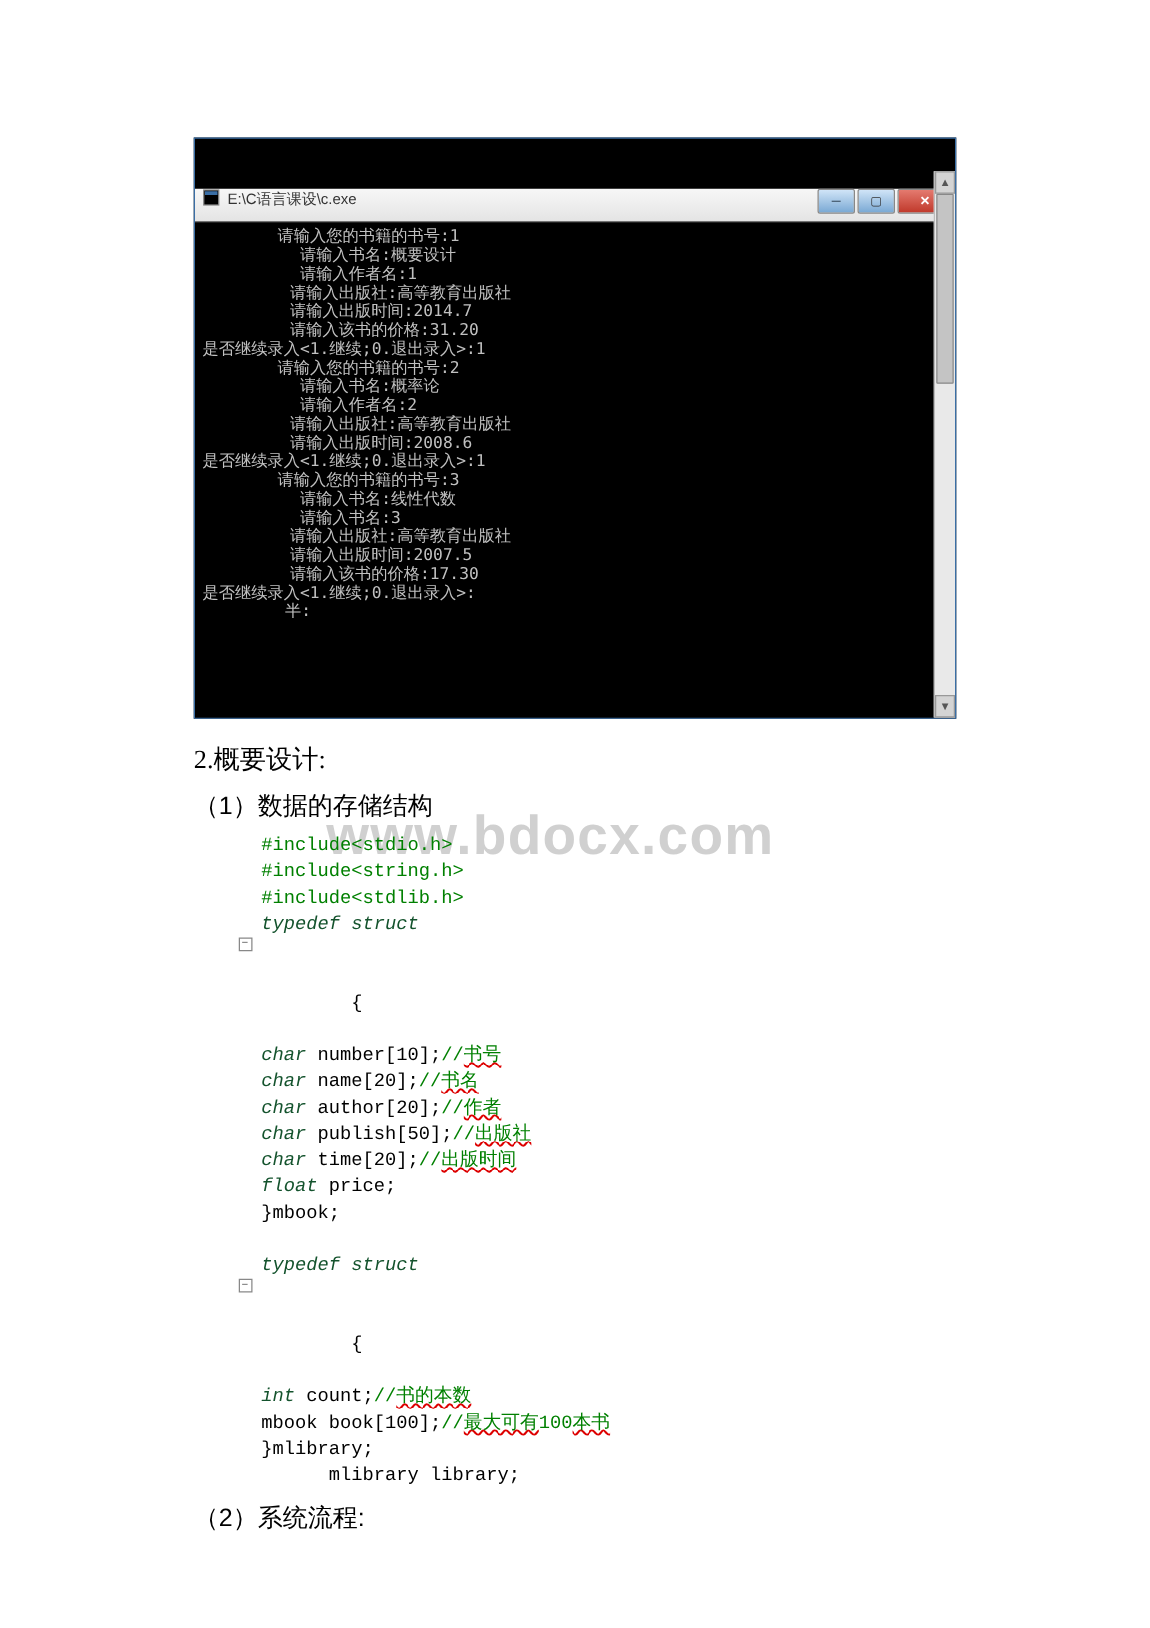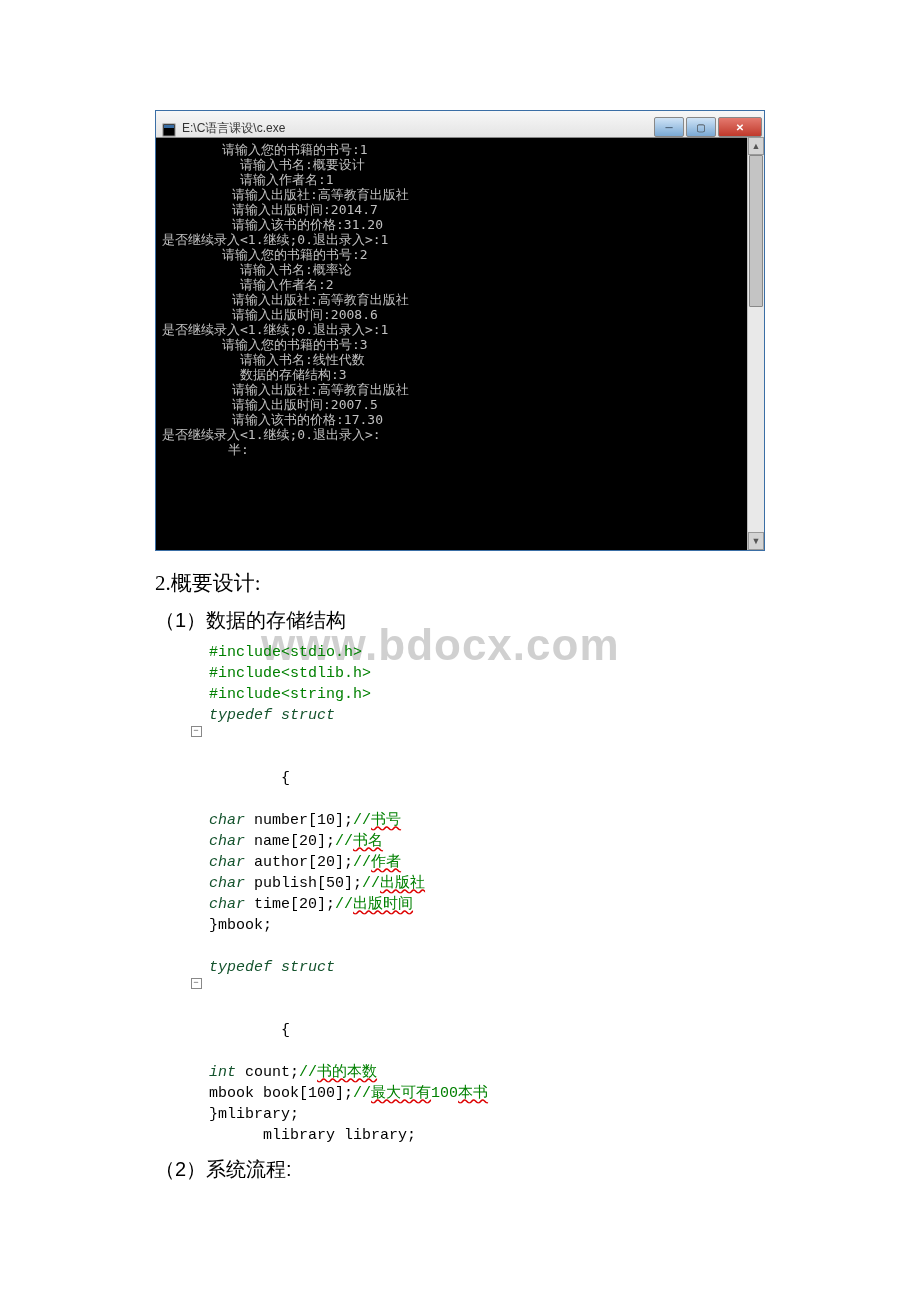--- a/index.html
+++ b/index.html
@@ -14,23 +14,24 @@
   .console-window {
     border: 1px solid #3a6ea5;
     background: #000;
     position: relative;
   }
   .titlebar {
     height: 26px;
     background: linear-gradient(to bottom, #f7f7f7, #e4e4e4);
     border-bottom: 1px solid #888;
     display: flex;
-    align-items: flex-end;
+    align-items: flex-start;
     font-size: 12px;
     color: #333;
+    margin-top: 40px;
   }
   .titlebar-icon {
     width: 14px;
     height: 14px;
     margin: 0 6px;
     display: inline-flex;
     align-items: center;
     justify-content: center;
   }
   .title-text {
@@ -63,21 +64,21 @@
     background: linear-gradient(to bottom, #e47a6f, #c0392b);
     color: #fff;
     font-weight: bold;
   }
   .console-body {
     background: #000;
     color: #c0c0c0;
     font-family: "NSimSun", "SimSun", monospace;
     font-size: 13px;
     line-height: 15px;
-    padding: 4px 6px 20px 6px;
+    padding: 4px 6px 4px 6px;
     position: relative;
     height: 388px;
     overflow: hidden;
   }
   .console-line {
     white-space: pre;
   }
   .indent1 { padding-left: 60px; }
   .indent2 { padding-left: 78px; }
   .indent3 { padding-left: 70px; }
@@ -209,21 +210,21 @@
       <div class="console-line">是否继续录入&lt;1.继续;0.退出录入&gt;:1</div>
       <div class="console-line indent1">请输入您的书籍的书号:2</div>
       <div class="console-line indent2">请输入书名:概率论</div>
       <div class="console-line indent2">请输入作者名:2</div>
       <div class="console-line indent3">请输入出版社:高等教育出版社</div>
       <div class="console-line indent3">请输入出版时间:2008.6</div>
       <div class="console-line"></div>
       <div class="console-line">是否继续录入&lt;1.继续;0.退出录入&gt;:1</div>
       <div class="console-line indent1">请输入您的书籍的书号:3</div>
       <div class="console-line indent2">请输入书名:线性代数</div>
-      <div class="console-line indent2">数据的存储结构:3</div>
+      <div class="console-line indent2">请输入书名:3</div>
       <div class="console-line indent3">请输入出版社:高等教育出版社</div>
       <div class="console-line indent3">请输入出版时间:2007.5</div>
       <div class="console-line indent3">请输入该书的价格:17.30</div>
       <div class="console-line"></div>
       <div class="console-line">是否继续录入&lt;1.继续;0.退出录入&gt;:</div>
       <div class="console-line indent4">半:</div>
     </div>
     <div class="scrollbar">
       <div class="scroll-arrow">▲</div>
       <div class="scroll-thumb"></div>
@@ -233,34 +234,35 @@
 
   <div class="section-heading">2.概要设计:</div>
 
   <div class="sub-heading">（1）数据的存储结构</div>
 
   <div class="code-block">
     <div class="watermark">www.bdocx.com</div>
     <div class="code-wrap">
 
       <div class="code-line"><span class="kw-green">#include</span><span class="kw-green">&lt;stdio.h&gt;</span></div>
+      <div class="code-line"><span class="kw-green">#include</span><span class="kw-green">&lt;string.h&gt;</span></div>
       <div class="code-line"><span class="kw-green">#include</span><span class="kw-green">&lt;stdlib.h&gt;</span></div>
-      <div class="code-line"><span class="kw-green">#include</span><span class="kw-green">&lt;string.h&gt;</span></div>
       <div class="code-line"><span class="kw-blue">typedef</span><span class="kw-blue"> struct</span></div>
 
       <div class="code-line">
         <span class="fold-gutter"><span class="fold-box">−</span></span>
         <span>{</span>
       </div>
 
       <div class="code-line"><span class="kw-blue">char</span><span> number[10];</span><span class="kw-green">//</span><span class="kw-green squiggle">书号</span></div>
       <div class="code-line"><span class="kw-blue">char</span><span> name[20];</span><span class="kw-green">//</span><span class="kw-green squiggle">书名</span></div>
       <div class="code-line"><span class="kw-blue">char</span><span> author[20];</span><span class="kw-green">//</span><span class="kw-green squiggle">作者</span></div>
       <div class="code-line"><span class="kw-blue">char</span><span> publish[50];</span><span class="kw-green">//</span><span class="kw-green squiggle">出版社</span></div>
       <div class="code-line"><span class="kw-blue">char</span><span> time[20];</span><span class="kw-green">//</span><span class="kw-green squiggle">出版时间</span></div>
+      <div class="code-line"><span class="kw-blue">float</span><span> price;</span></div>
       <div class="code-line"><span>}mbook;</span></div>
       <div class="code-line"><span></span>&nbsp;</div>
       <div class="code-line"><span class="kw-blue">typedef</span><span class="kw-blue"> struct</span></div>
 
       <div class="code-line">
         <span class="fold-gutter"><span class="fold-box">−</span></span>
         <span>{</span>
       </div>
 
       <div class="code-line"><span class="kw-blue">int</span><span> count;</span><span class="kw-green">//</span><span class="kw-green squiggle">书的本数</span></div>

